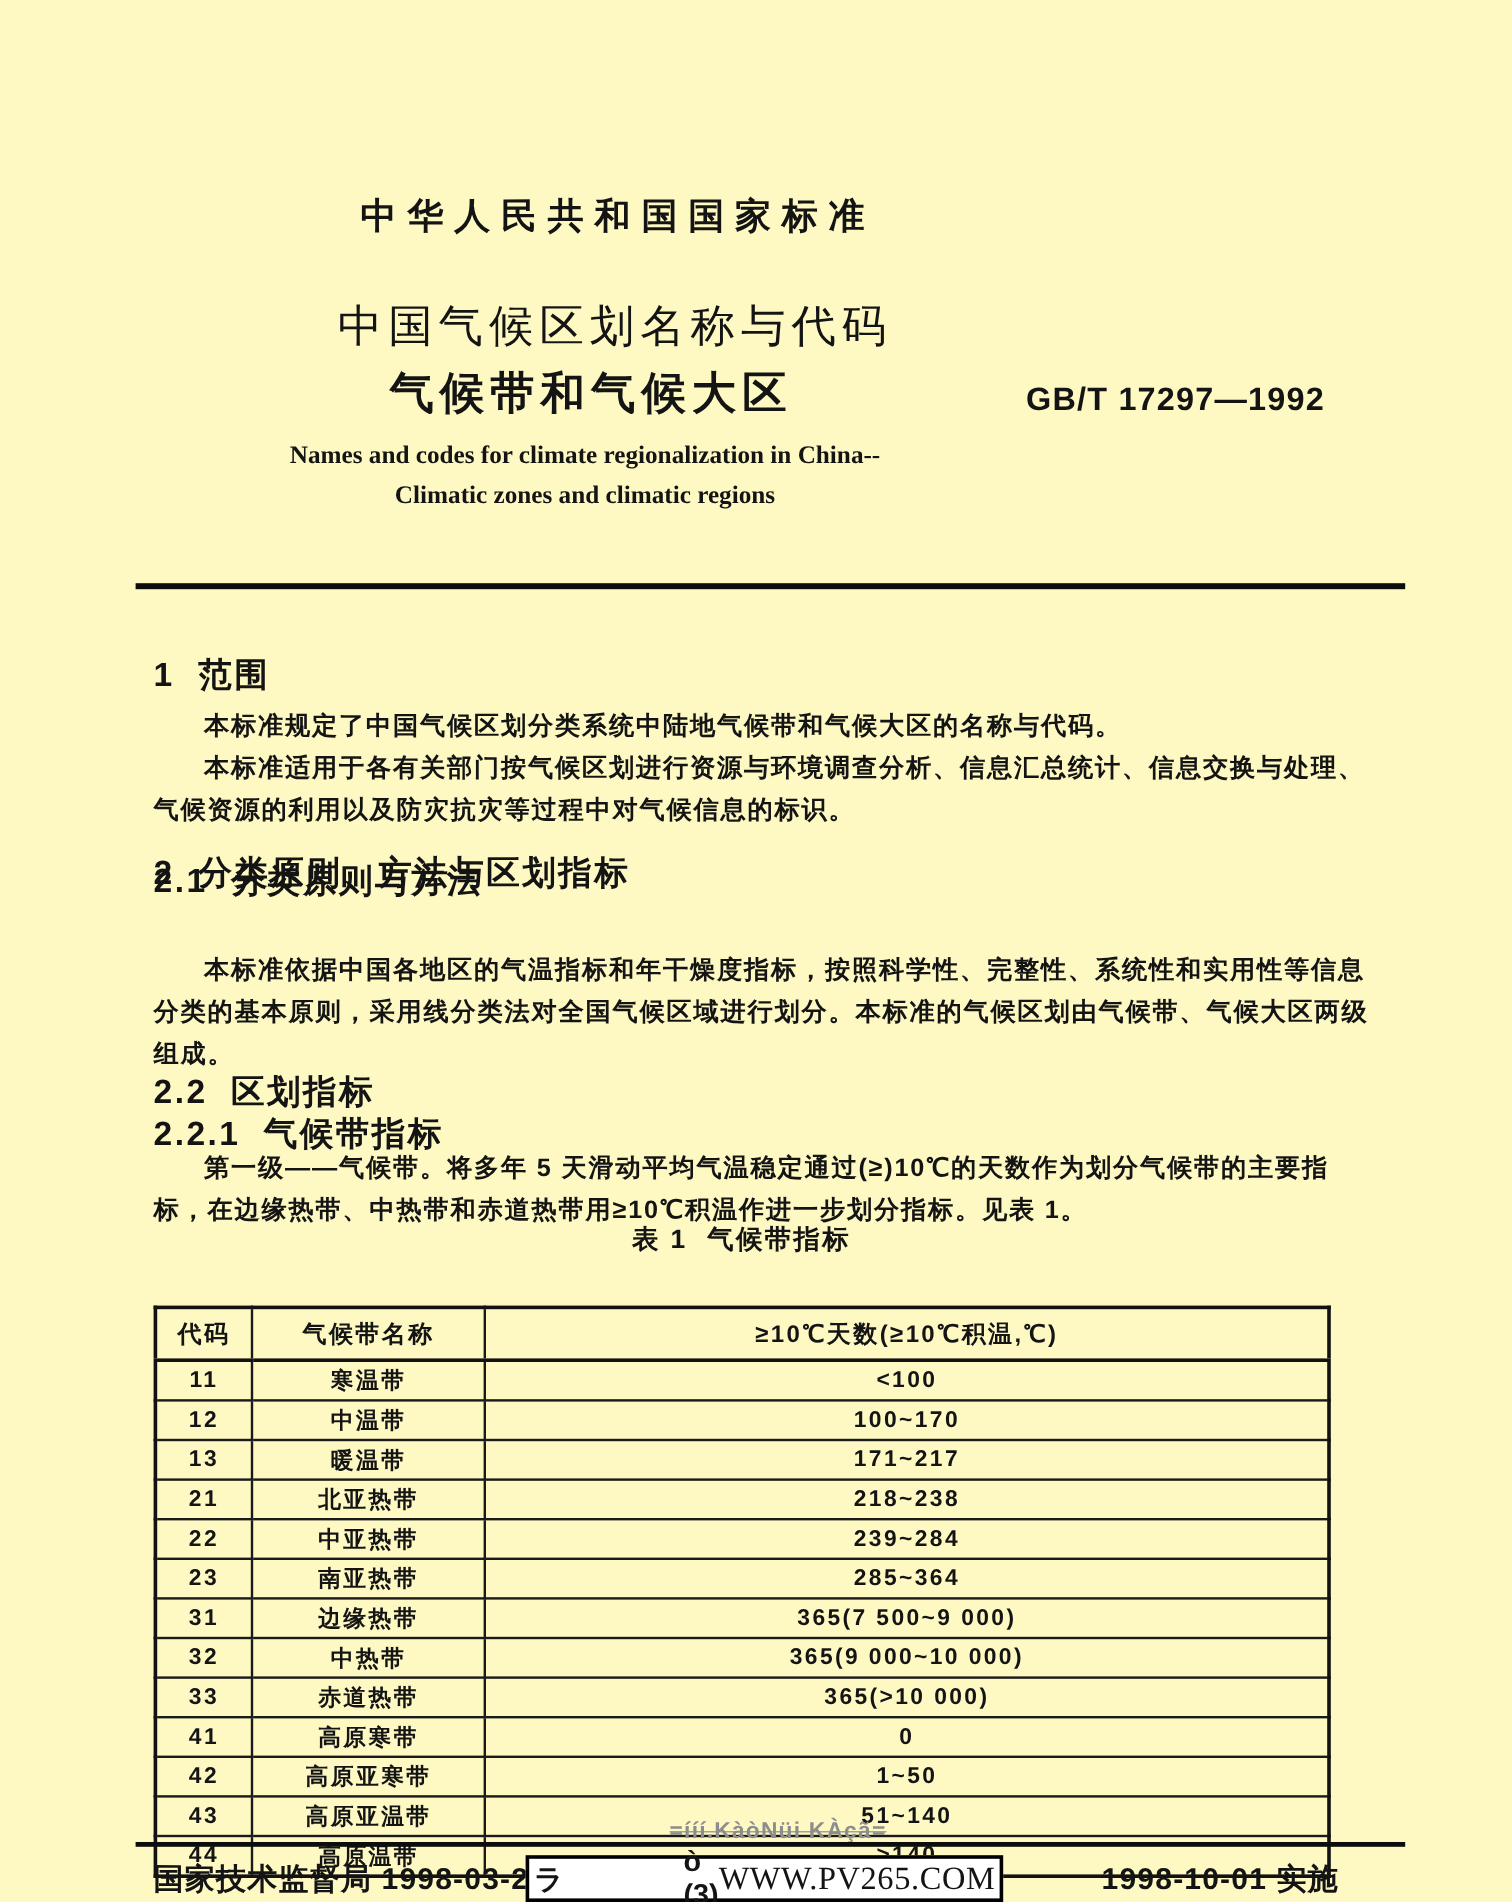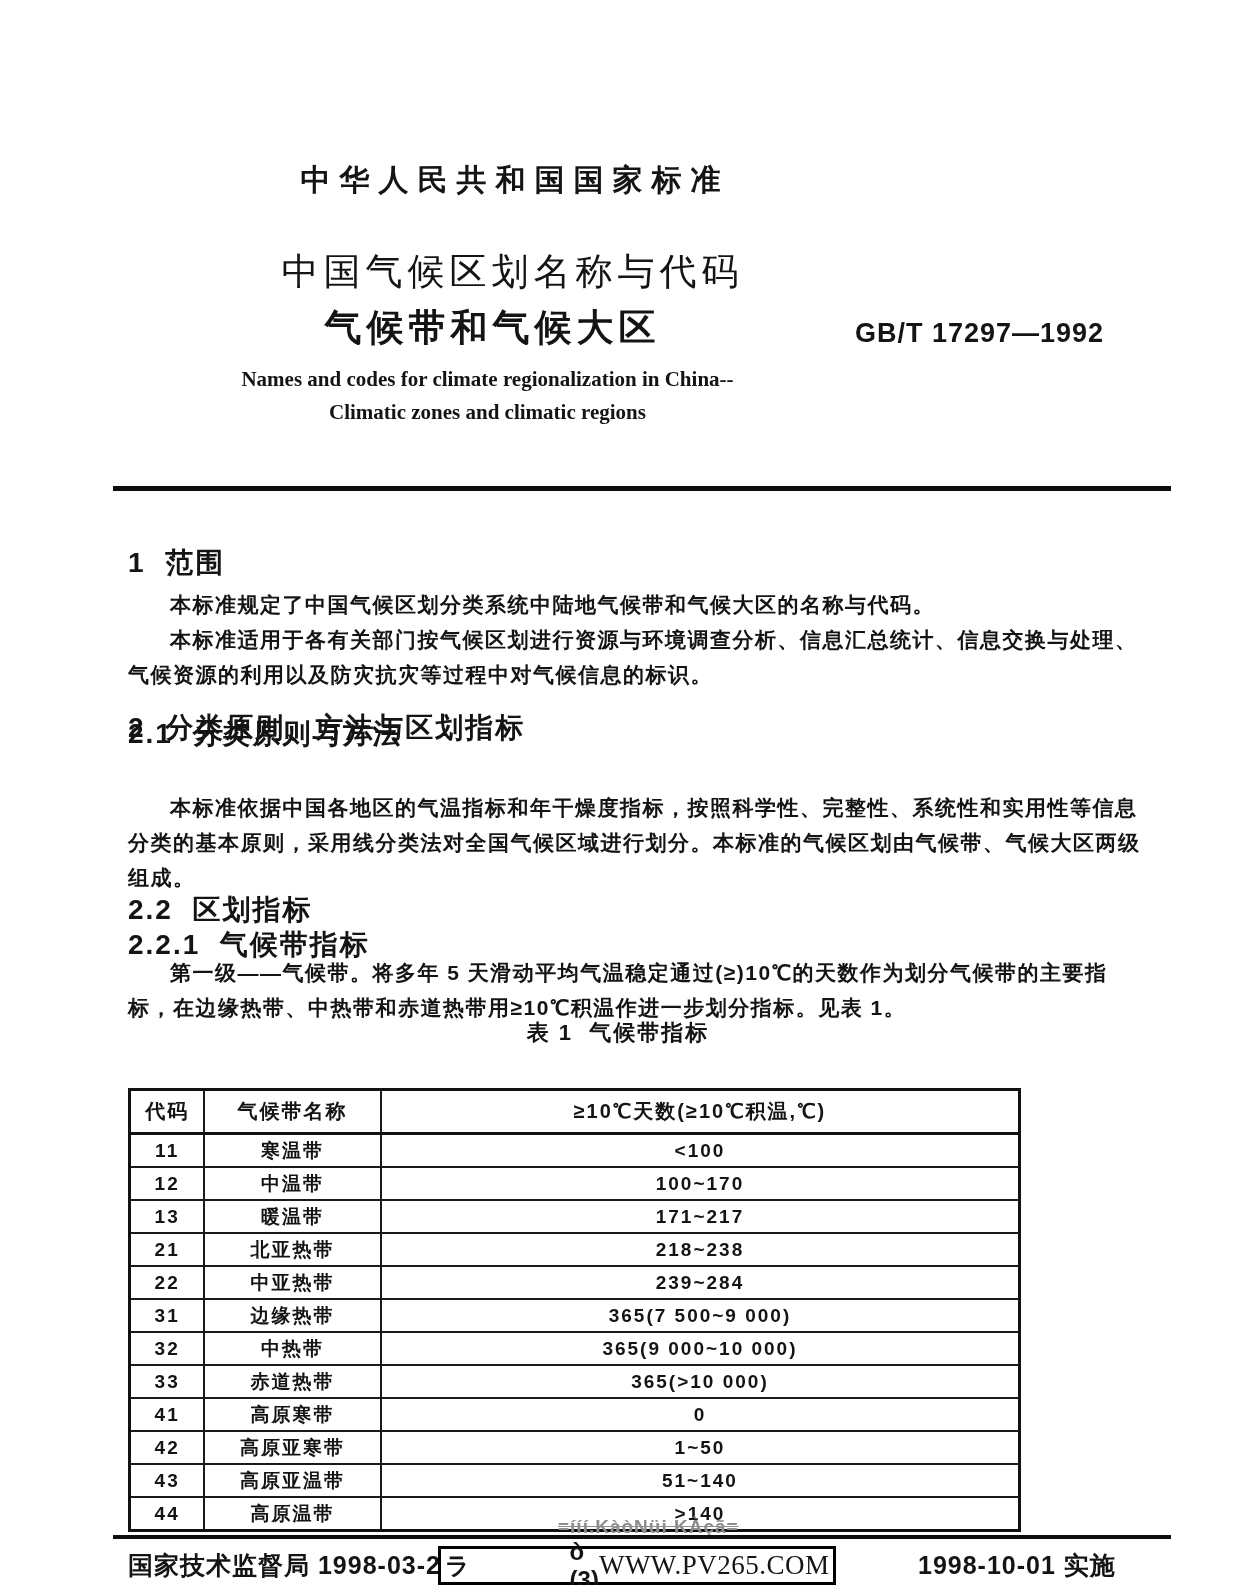--- a/index.html
+++ b/index.html
@@ -1,21 +1,21 @@
 <!DOCTYPE html>
 <html><head>
 <meta charset="utf-8">
 <style>
   html, body { margin: 0; padding: 0; background: #e8e8e8; }
   .page {
     position: relative;
     width: 1260px;
     height: 1585px;
     margin: 0 auto;
-    background: #ffffff;
+    background: #fef9c3;
     font-family: "Liberation Sans", sans-serif;
     color: #141414;
     overflow: hidden;
   }
   .abs { position: absolute; white-space: pre-wrap; }
   .center { text-align: center; }
 
   
   .hdr-national {
     top: 160px; left: 0; width: 1030px;
@@ -65,21 +65,21 @@
 
   .tbl-caption {
     top: 1018px; left: 0; width: 1236px;
     font-size: 22px; font-weight: bold; letter-spacing: 2px;
   }
 
   
   .tbl-wrap { top: 1052px; left: 128px; }
   table.zones {
     border-collapse: collapse;
-    width: 893px;
+    width: 981px;
     border: 3px solid #121212;
   }
   table.zones th, table.zones td {
     border: 2px solid #1a1a1a;
     font-weight: bold;
     text-align: center;
     padding: 0;
   }
   table.zones th {
     height: 41px; font-size: 20px; letter-spacing: 2px;
@@ -171,20 +171,25 @@
           <td>21</td>
           <td>北亚热带</td>
           <td>218~238</td>
         </tr>
         <tr>
           <td>22</td>
           <td>中亚热带</td>
           <td>239~284</td>
         </tr>
         <tr>
+          <td>23</td>
+          <td>南亚热带</td>
+          <td>285~364</td>
+        </tr>
+        <tr>
           <td>31</td>
           <td>边缘热带</td>
           <td>365(7 500~9 000)</td>
         </tr>
         <tr>
           <td>32</td>
           <td>中热带</td>
           <td>365(9 000~10 000)</td>
         </tr>
         <tr>

